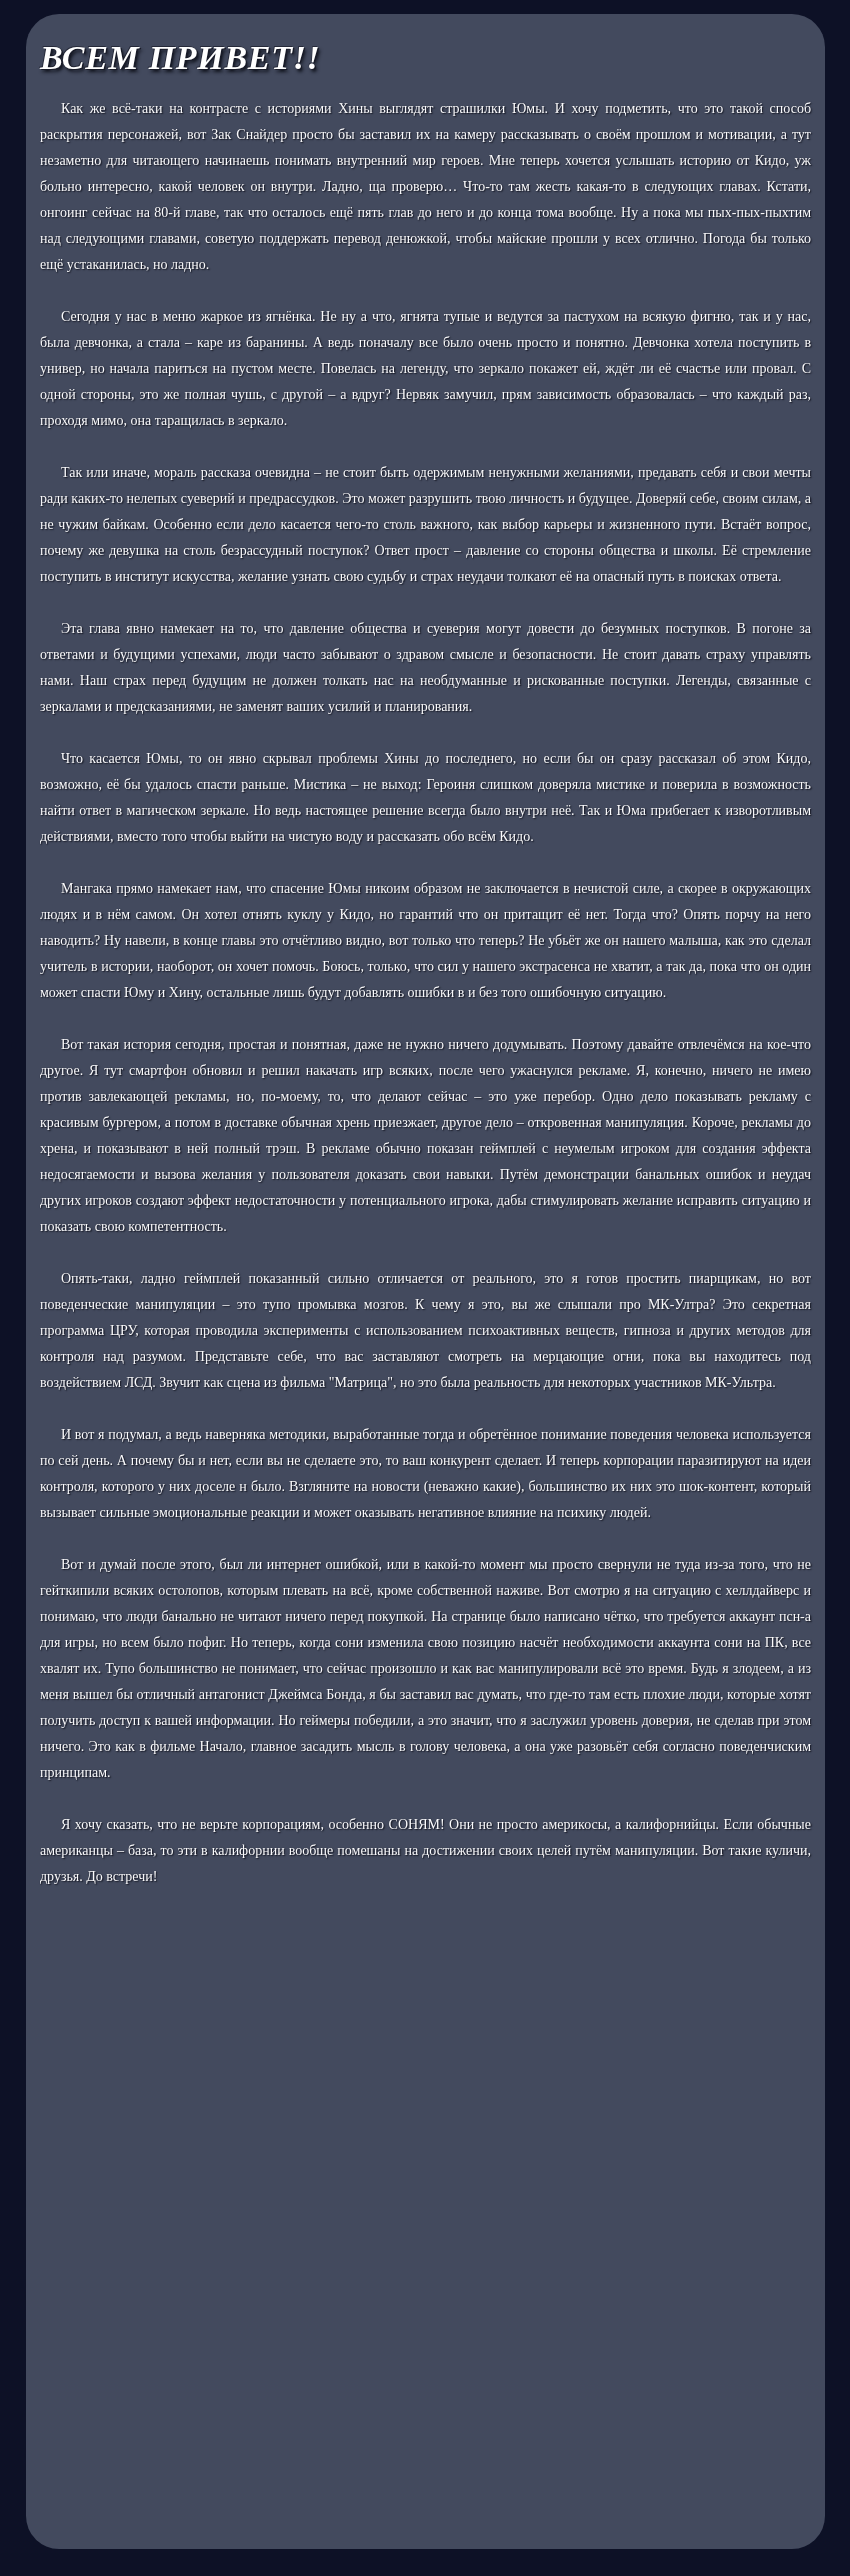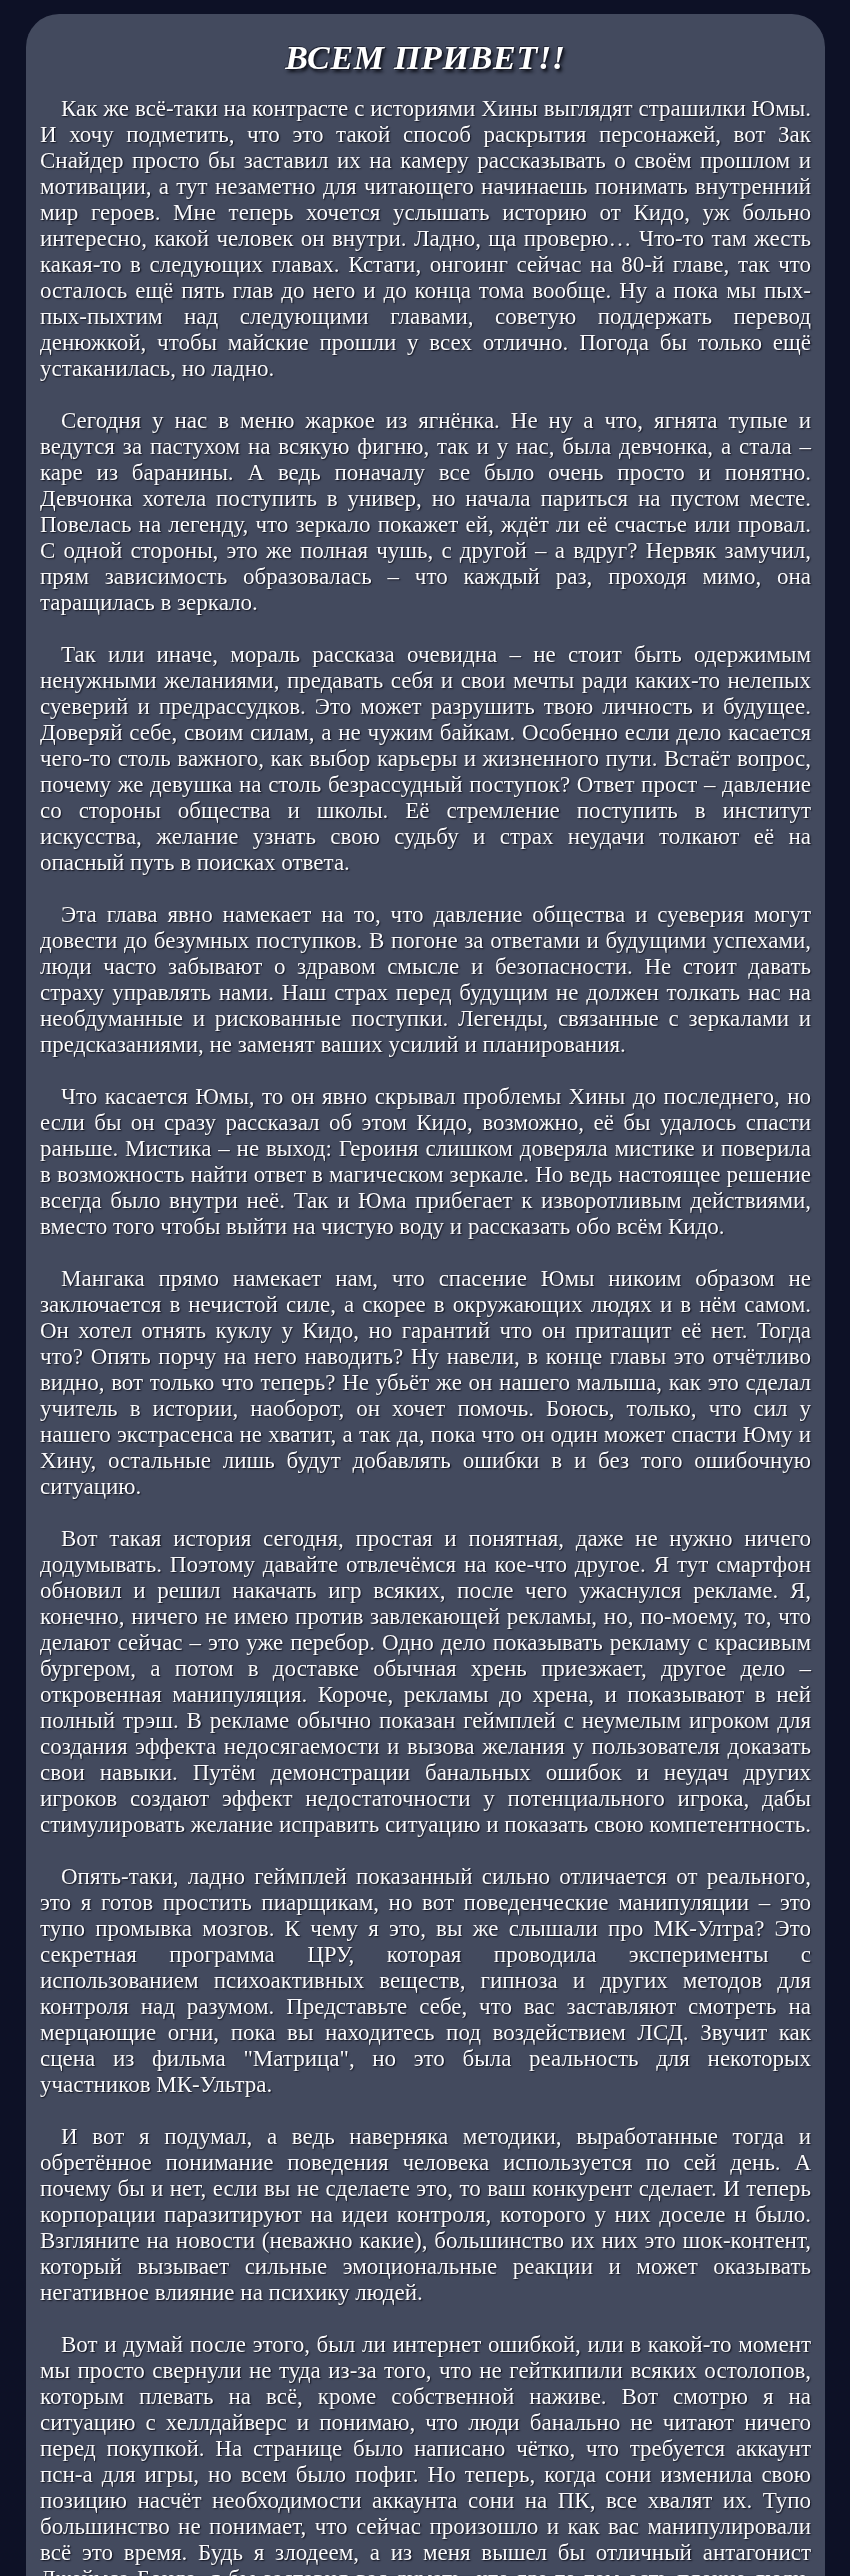--- a/index.html
+++ b/index.html
@@ -16,35 +16,35 @@
   .card {
     box-sizing: border-box;
     margin: 14px 26px 27px 26px;
     min-height: 2535px;
     background: #434a5e;
     border-radius: 33px;
     padding: 21px 14px 24px 14px;
   }
   .title {
     margin: 4.3px 0 18.4px 0;
-    text-align: center;
+    text-align: left;
     font-family: "Liberation Serif", "DejaVu Serif", serif;
     font-style: italic;
     font-weight: bold;
     font-size: 34px;
     letter-spacing: 0.7px;
     color: #ffffff;
     text-shadow:
       1.4px 1.4px 0 #181b28,
       2.1px 2.8px 3.5px rgba(8,10,18,0.9),
       -0.7px -0.7px 0 rgba(20,22,35,0.6);
   }
   .para {
     margin: 0 0 26px 0;
-    font-size: 23px;
+    font-size: 14px;
     line-height: 26px;
     text-align: justify;
     text-indent: 21px;
     color: #fbfbfd;
     text-shadow:
       1.1px 1.4px 1.4px rgba(10,12,22,0.85),
       0 0 0.7px rgba(10,12,22,0.5);
   }
   .para:last-of-type { margin-bottom: 20px; }
 </style>

